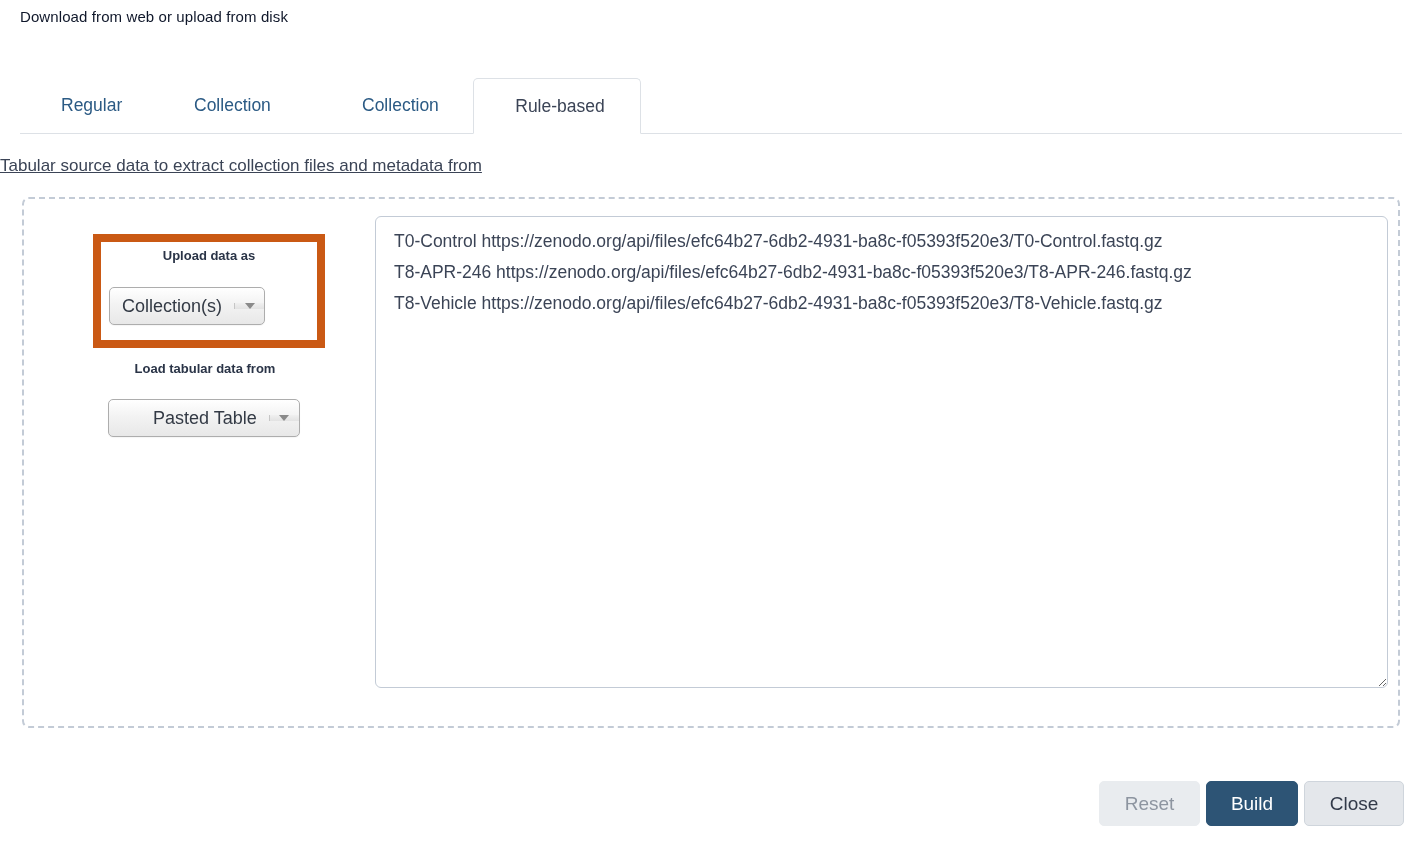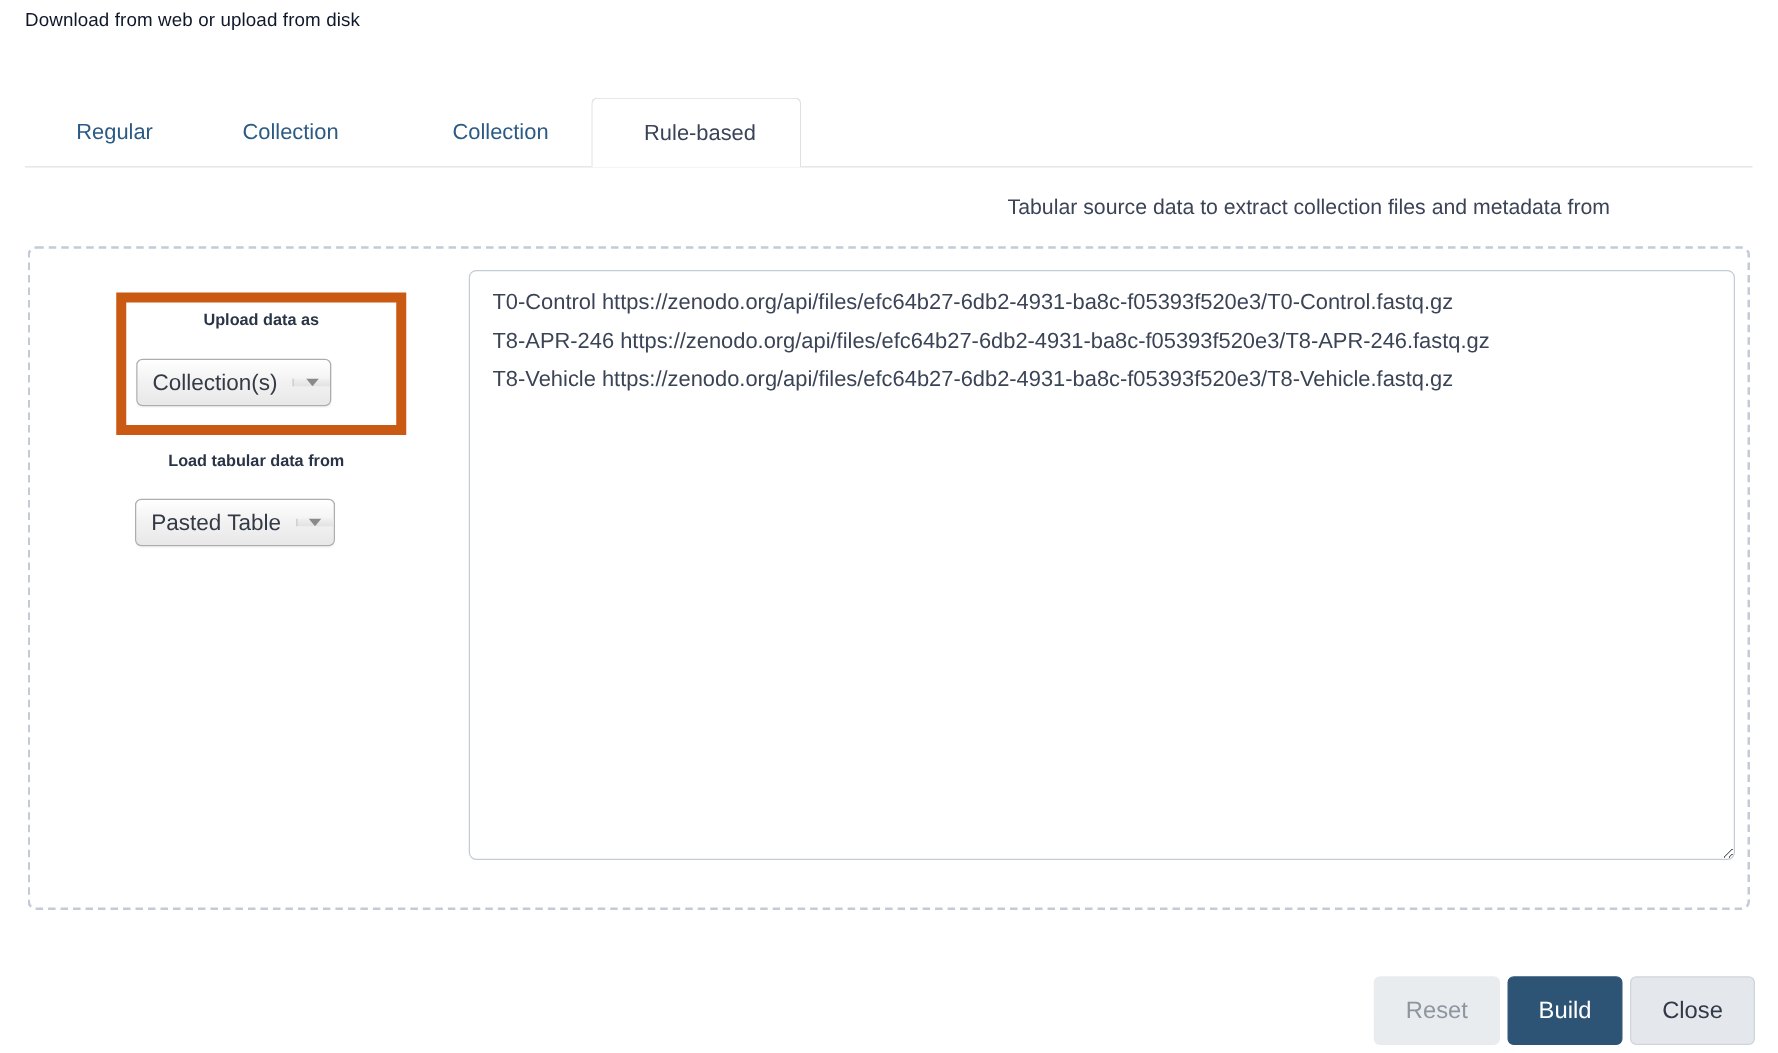--- a/index.html
+++ b/index.html
@@ -55,23 +55,24 @@
     border-bottom-color: #ffffff;
     z-index: 3;
     height: 56px;
   }
 
   
   .sub-caption {
     position: absolute;
     left: 0; top: 156px;
     width: 1288px;
-    text-align: right;
+    text-align: left;
     font-size: 17px;
     color: #3b4456;
+    text-decoration: underline;
   }
 
   
   .dashed-panel {
     position: absolute;
     left: 22px; top: 197px;
     width: 1378px; height: 531px;
     border: 2px dashed #c3cbd6;
     border-radius: 7px;
     background: #ffffff;
@@ -152,21 +153,21 @@
     z-index: 5;
   }
   .label-load {
     position: absolute;
     left: 60px; top: 361px;
     width: 290px;
     text-align: center;
   }
   .sel-load {
     position: absolute;
-    left: 108px; top: 399px;
+    left: 108px; top: 399px; padding-left: 32px;
   }
 
   
   .ta-wrap {
     position: absolute;
     left: 375px; top: 216px;
     width: 1013px; height: 472px;
   }
   textarea.source-ta {
     width: 100%; height: 100%;
@@ -186,21 +187,21 @@
 
   
   .footer {
     position: absolute;
     left: 0; top: 781px;
     width: 1422px; height: 56px;
   }
   .btn {
     position: absolute;
     top: 0;
-    height: 55px;
+    height: 45px;
     display: flex;
     align-items: center;
     justify-content: center;
     font-size: 19px;
     border-radius: 5px;
     border: 1px solid transparent;
     cursor: pointer;
     white-space: nowrap;
     padding: 0 18px;
   }

